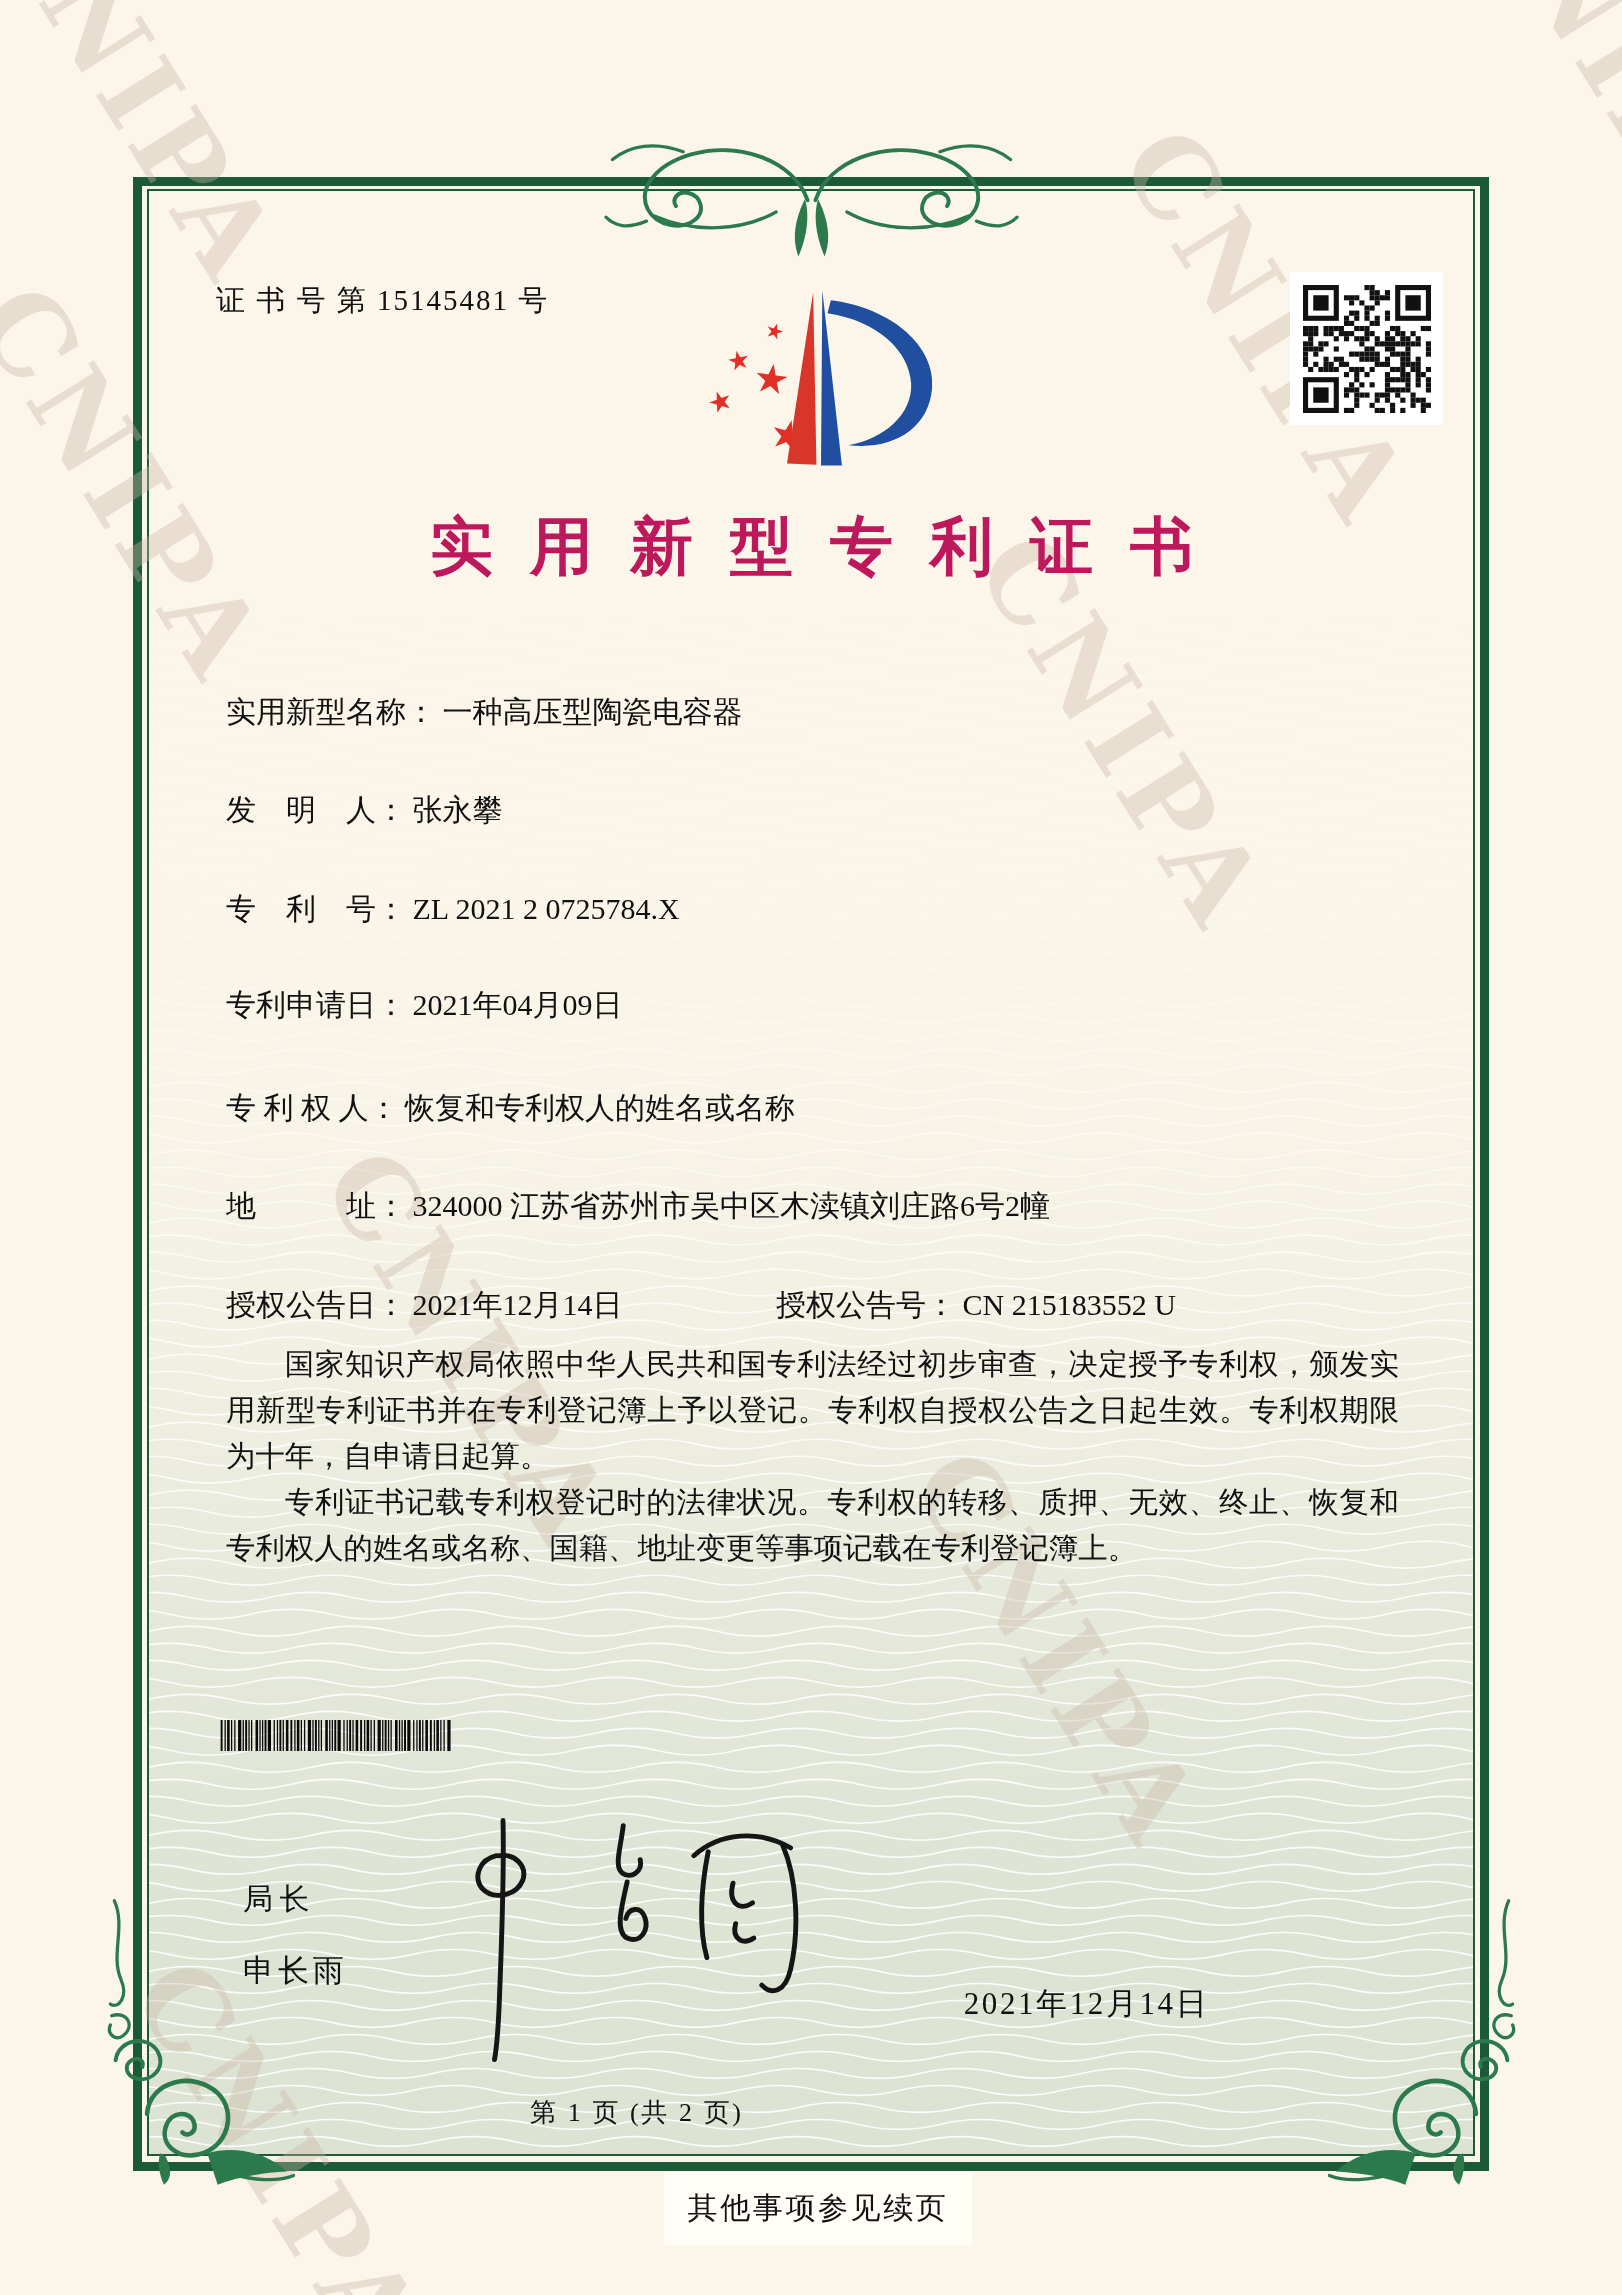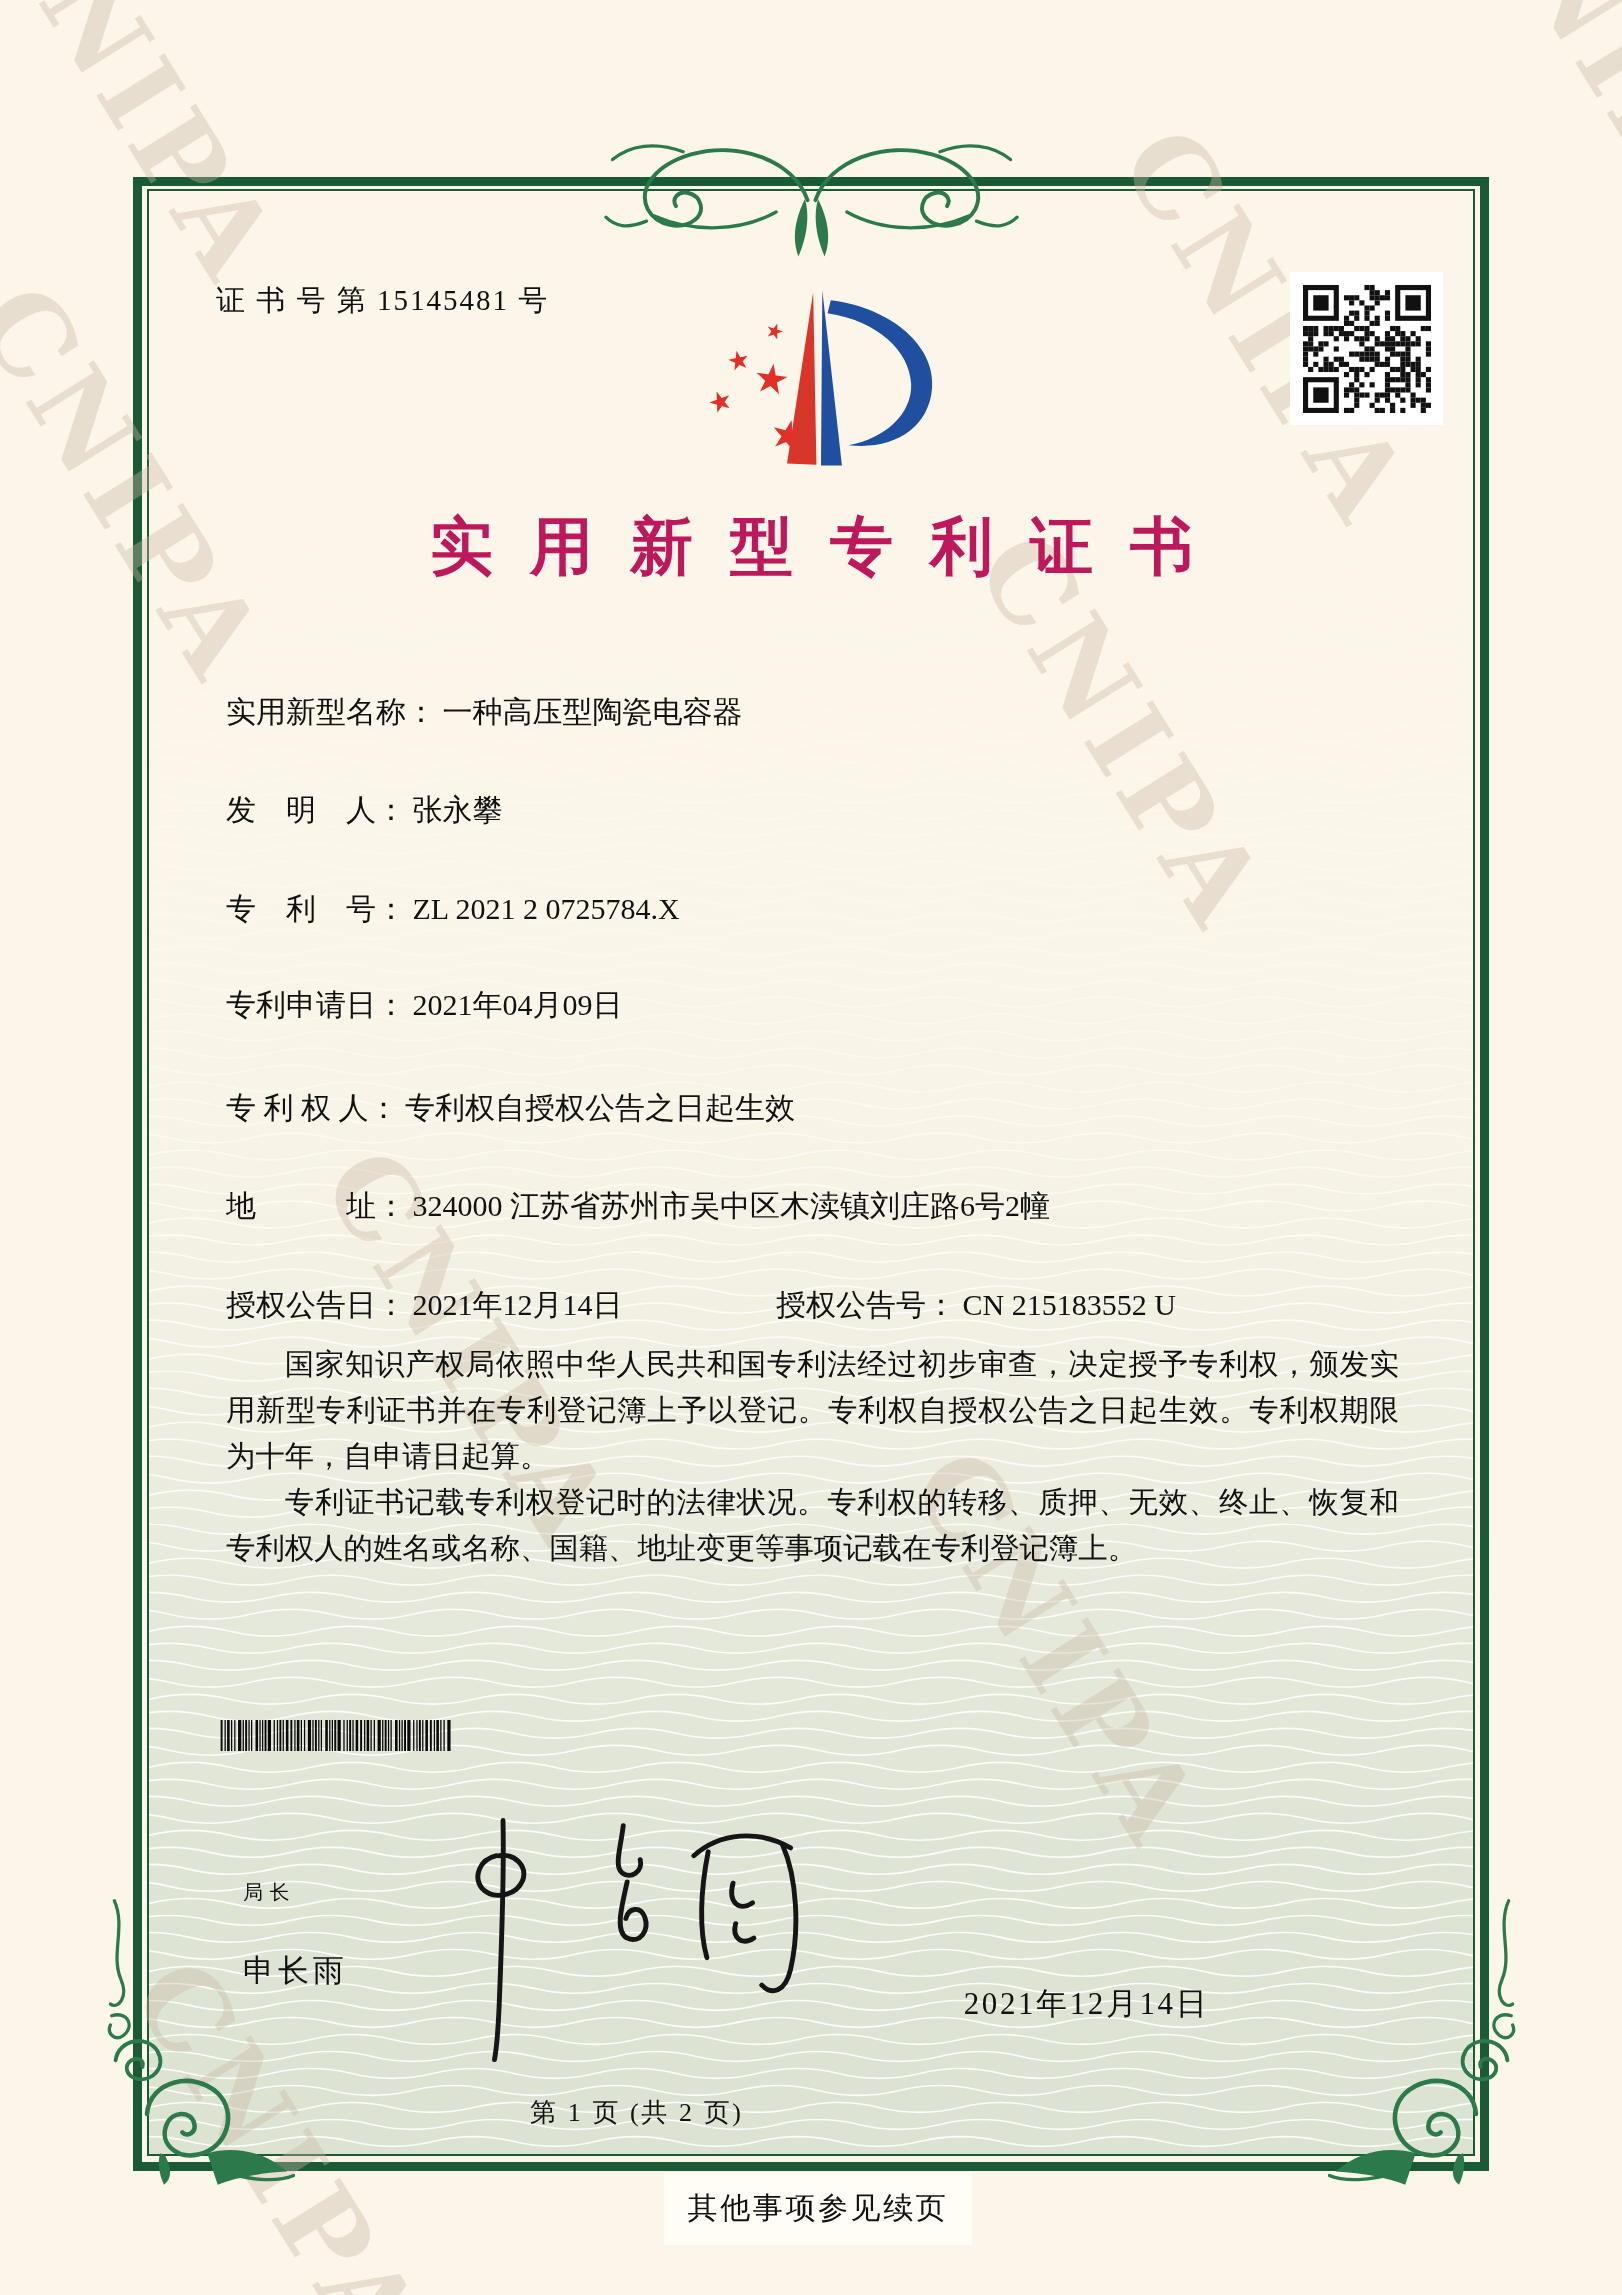--- a/index.html
+++ b/index.html
@@ -36,21 +36,21 @@
   .title{position:absolute;left:0;top:504px;width:1623px;text-align:center;
       font-size:63px;font-weight:bold;letter-spacing:37px;text-indent:37px;color:#be185d;}
   .row{position:absolute;left:226px;width:1184px;font-size:30px;white-space:nowrap;}
   .row .lab{display:inline-block;}
   .row .val{display:inline-block;margin-left:6.5px;}
   .row .col2{position:absolute;left:550px;top:0;}
   .paras{position:absolute;left:226px;top:1341px;width:1173px;font-size:29.4px;line-height:46px;
       text-align:justify;}
   .paras p{margin:0;text-indent:2em;}
   .barcode{position:absolute;left:219px;top:1720px;}
-  .signer-title{position:absolute;left:243px;top:1879px;font-size:20px;letter-spacing:6.5px;}
+  .signer-title{position:absolute;left:243px;top:1879px;font-size:30px;letter-spacing:6.5px;}
   .signer-name{position:absolute;left:243px;top:1950px;font-size:31px;letter-spacing:3.9px;}
   .sig{position:absolute;left:419px;top:1793px;}
   .issue-date{position:absolute;left:890px;top:1983px;width:393px;text-align:center;font-size:31px;letter-spacing:2.6px;}
   .page-info{position:absolute;left:530px;top:2095px;width:523px;text-align:left;font-size:26px;letter-spacing:2.6px;}
   .footer-box{position:absolute;left:664px;top:2172px;width:308px;height:73px;background:#fffdf6;
       display:flex;align-items:center;justify-content:center;font-size:30px;letter-spacing:2.6px;text-align:right;}
 </style>
 </head>
 <body>
 
@@ -482,21 +482,21 @@
     <div class="row" style="top:692px">
       <span class="lab">实用新型名称：</span><span class="val">一种高压型陶瓷电容器</span>
     </div>
     <div class="row" style="top:889px">
       <span class="lab">专　利　号：</span><span class="val">ZL 2021 2 0725784.X</span>
     </div>
     <div class="row" style="top:985px">
       <span class="lab">专利申请日：</span><span class="val">2021年04月09日</span>
     </div>
     <div class="row" style="top:1088px">
-      <span class="lab">专 利 权 人：</span><span class="val">专利权自授权公告之日起生效</span>
+      <span class="lab">专 利 权 人：</span><span class="val">恢复和专利权人的姓名或名称</span>
     </div>
     <div class="row" style="top:1186px">
       <span class="lab">地　　　址：</span><span class="val">324000 江苏省苏州市吴中区木渎镇刘庄路6号2幢</span>
     </div>
     <div class="row" style="top:1285px">
       <span class="lab">授权公告日：</span><span class="val">2021年12月14日</span>
       <span class="col2">
         <span class="lab">授权公告号：</span><span class="val">CN 215183552 U</span>
       </span>
     </div>

